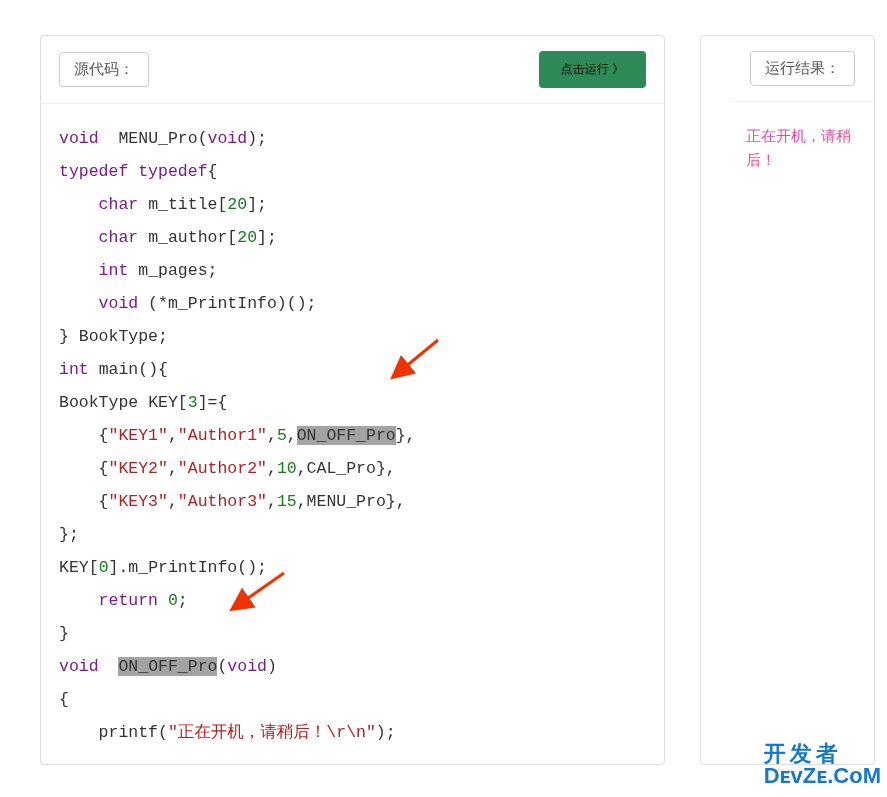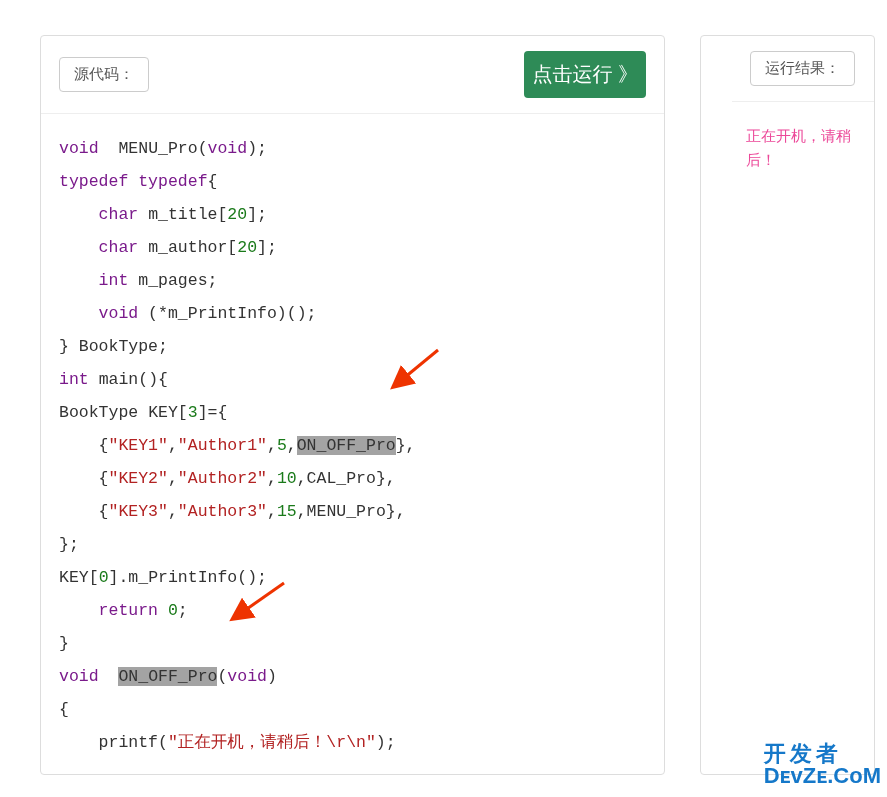--- a/index.html
+++ b/index.html
@@ -3,21 +3,21 @@
 <meta charset="utf-8">
 <style>
 * { box-sizing: border-box; margin: 0; padding: 0; }
 body { font-family: Arial, "Microsoft YaHei", sans-serif; background: #fff; padding: 0; width: 887px; height: 797px; overflow: hidden; position: relative; }
 .container { display: flex; gap: 30px; padding: 0; }
 .panel { border: 1px solid #ddd; border-radius: 4px; background: #fff; }
 .left-panel { width: 625px; margin-left: 40px; margin-top: 35px; }
 .right-panel { width: 175px; margin-top: 35px; margin-left: 5px; padding-left: 31px; }
 .panel-header { display: flex; justify-content: space-between; align-items: center; padding: 15px 18px; border-bottom: 1px solid #eee; }
 .src-label { display: inline-block; border: 1px solid #ccc; border-radius: 4px; padding: 7px 14px; font-size: 15px; color: #555; background: #fff; }
-.run-btn { background: #2e8b57; color: #ffffff; border: none; border-radius: 4px; padding: 10px 8px; font-size: 20px; cursor: pointer; display: flex; align-items: center; gap: 4px; }
+.run-btn { background: #2e8b57; color: #000000; border: none; border-radius: 4px; padding: 10px 22px; font-size: 12px; cursor: pointer; display: flex; align-items: center; gap: 4px; }
 .code-area { position: relative; padding: 18px 12px 18px 18px; height: 660px; }
 .code-scroll { height: 100%; overflow-y: scroll; }
 pre.code { font-family: "Courier New", monospace; font-size: 16.5px; line-height: 2.0; white-space: pre; color: #333; }
 .kw { color: #7a1a8b; }
 .str { color: #b22222; }
 .num { color: #1a7a1a; }
 .hl { background: #a3a3a3; }
 .output { padding: 22px 14px; font-size: 15px; color: #ec4899; line-height: 1.6; }
 
 .code-scroll::-webkit-scrollbar { width: 12px; }

